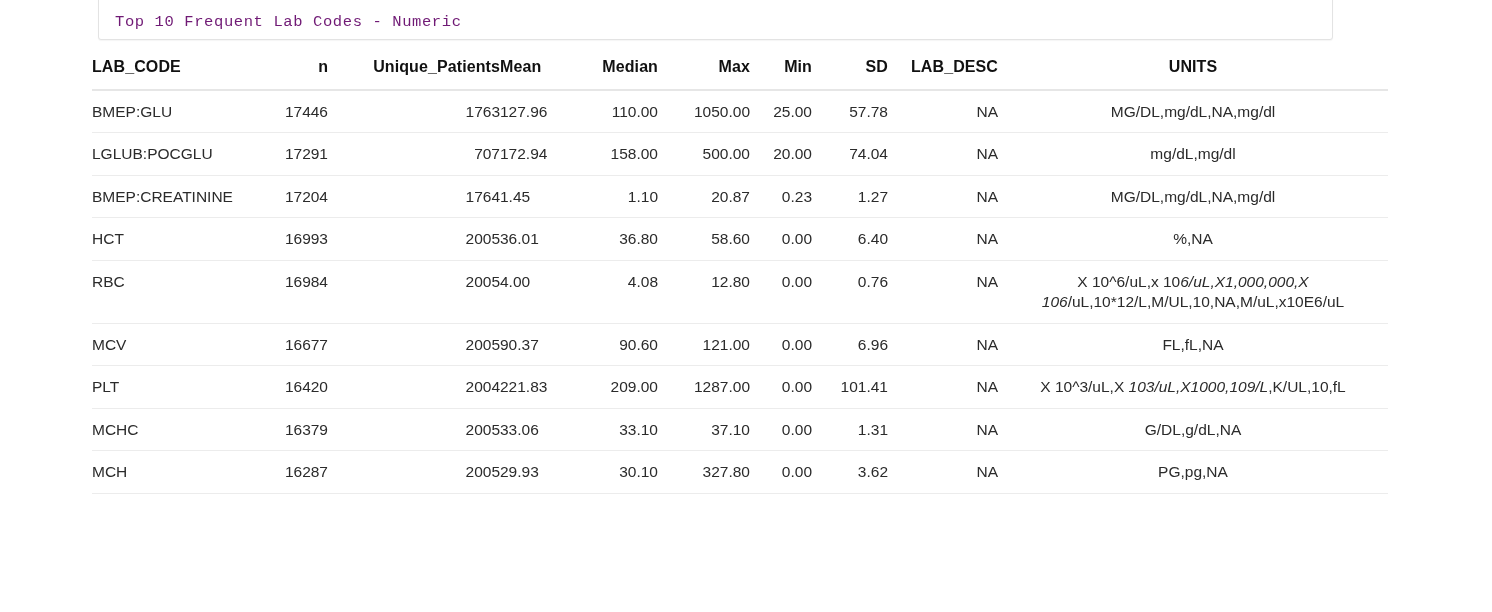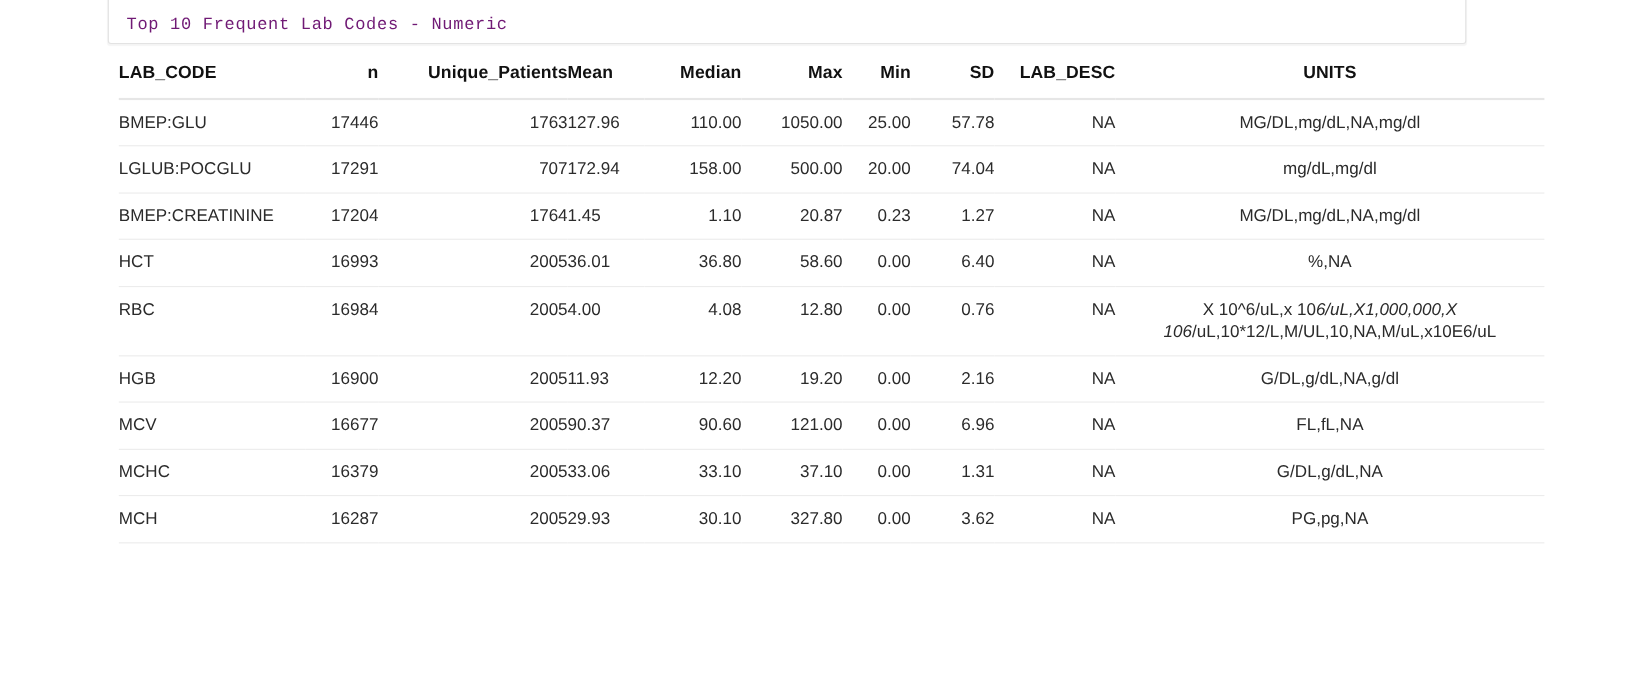--- a/index.html
+++ b/index.html
@@ -36,21 +36,21 @@
     font-family: "Liberation Mono", monospace;
     font-size: 15.5px;
     letter-spacing: 0.6px;
     color: #701a75;
     white-space: pre;
   }
 
   
   #table-wrap {
     position: absolute;
-    left: 108px;
+    left: 92px;
     top: 58px;
     width: 1296px;
   }
   table.lab-table {
     border-collapse: collapse;
     width: 1296px;
     table-layout: fixed;
     font-size: 15.5px;
   }
   table.lab-table thead th {
@@ -171,44 +171,44 @@
           <td class="c-up">2005</td>
           <td class="c-mean">4.00</td>
           <td class="c-median">4.08</td>
           <td class="c-max">12.80</td>
           <td class="c-min">0.00</td>
           <td class="c-sd">0.76</td>
           <td class="c-desc">NA</td>
           <td class="c-units units-cell"><span>X 10^6/uL,x 10</span><em class="u">6/uL,X1,000,000,X 106</em><span>/uL,10*12/L,M/UL,10,NA,M/uL,x10E6/uL</span></td>
         </tr>
         <tr>
-          <td class="c-code">HGB</td>
-          <td class="c-n">16900</td>
-          <td class="c-up">2005</td>
-          <td class="c-mean">11.93</td>
-          <td class="c-median">12.20</td>
-          <td class="c-max">19.20</td>
-          <td class="c-min">0.00</td>
-          <td class="c-sd">2.16</td>
-          <td class="c-desc">NA</td>
-          <td class="c-units units-cell">G/DL,g/dL,NA,g/dl</td>
-        </tr>
-        <tr>
           <td class="c-code">MCV</td>
           <td class="c-n">16677</td>
           <td class="c-up">2005</td>
           <td class="c-mean">90.37</td>
           <td class="c-median">90.60</td>
           <td class="c-max">121.00</td>
           <td class="c-min">0.00</td>
           <td class="c-sd">6.96</td>
           <td class="c-desc">NA</td>
           <td class="c-units units-cell">FL,fL,NA</td>
         </tr>
         <tr>
+          <td class="c-code">PLT</td>
+          <td class="c-n">16420</td>
+          <td class="c-up">2004</td>
+          <td class="c-mean">221.83</td>
+          <td class="c-median">209.00</td>
+          <td class="c-max">1287.00</td>
+          <td class="c-min">0.00</td>
+          <td class="c-sd">101.41</td>
+          <td class="c-desc">NA</td>
+          <td class="c-units units-cell"><span>X 10^3/uL,X </span><em class="u">103/uL,X1000,109/L</em><span>,K/UL,10,fL</span></td>
+        </tr>
+        <tr>
           <td class="c-code">MCHC</td>
           <td class="c-n">16379</td>
           <td class="c-up">2005</td>
           <td class="c-mean">33.06</td>
           <td class="c-median">33.10</td>
           <td class="c-max">37.10</td>
           <td class="c-min">0.00</td>
           <td class="c-sd">1.31</td>
           <td class="c-desc">NA</td>
           <td class="c-units units-cell">G/DL,g/dL,NA</td>

